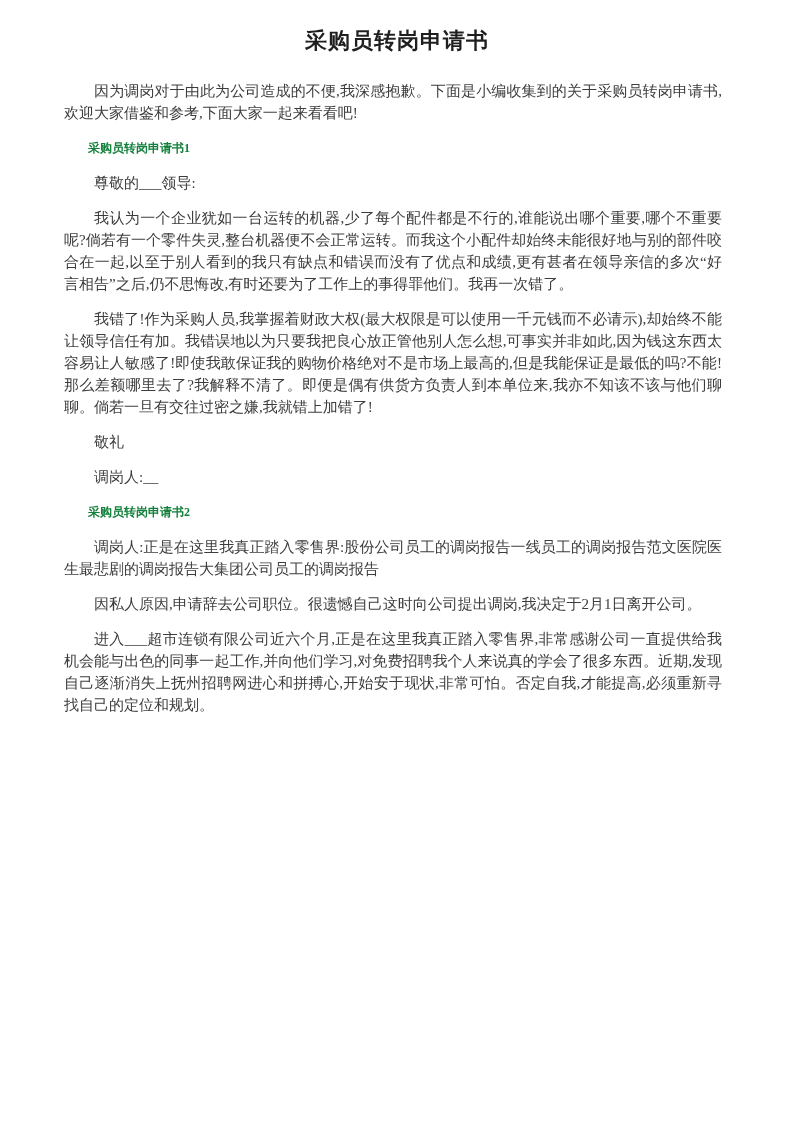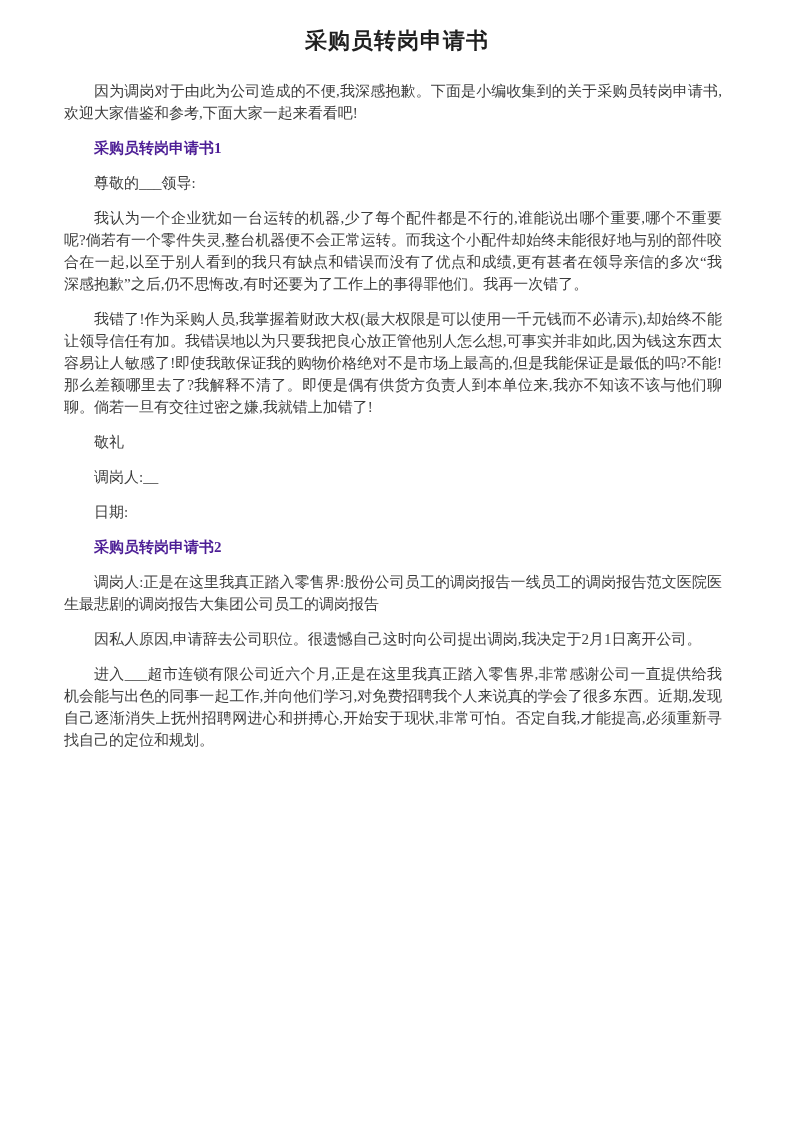--- a/index.html
+++ b/index.html
@@ -31,42 +31,41 @@
   p.para {
     margin: 0 8px 13px 0;
     font-size: 15px;
     line-height: 22px;
     text-indent: 2em;
     text-align: justify;
     word-break: break-all;
   }
   p.section-heading {
     margin: 6px 0 13px 0;
-    font-size: 15px;
+    font-size: 12px;
     line-height: 22px;
     text-indent: 2em;
     font-weight: 700;
-    color: #4c1d95;
+    color: #15803d;
   }
 </style>
 </head>
 <body>
 
 <div class="page">
 
   <h1 class="doc-title">采购员转岗申请书</h1>
 
   <p class="para">因为调岗对于由此为公司造成的不便,我深感抱歉。下面是小编收集到的关于采购员转岗申请书,欢迎大家借鉴和参考,下面大家一起来看看吧!</p>
 
   <p class="section-heading">采购员转岗申请书1</p>
   <p class="para">尊敬的___领导:</p>
-  <p class="para">我认为一个企业犹如一台运转的机器,少了每个配件都是不行的,谁能说出哪个重要,哪个不重要呢?倘若有一个零件失灵,整台机器便不会正常运转。而我这个小配件却始终未能很好地与别的部件咬合在一起,以至于别人看到的我只有缺点和错误而没有了优点和成绩,更有甚者在领导亲信的多次“我深感抱歉”之后,仍不思悔改,有时还要为了工作上的事得罪他们。我再一次错了。</p>
+  <p class="para">我认为一个企业犹如一台运转的机器,少了每个配件都是不行的,谁能说出哪个重要,哪个不重要呢?倘若有一个零件失灵,整台机器便不会正常运转。而我这个小配件却始终未能很好地与别的部件咬合在一起,以至于别人看到的我只有缺点和错误而没有了优点和成绩,更有甚者在领导亲信的多次“好言相告”之后,仍不思悔改,有时还要为了工作上的事得罪他们。我再一次错了。</p>
   <p class="para">我错了!作为采购人员,我掌握着财政大权(最大权限是可以使用一千元钱而不必请示),却始终不能让领导信任有加。我错误地以为只要我把良心放正管他别人怎么想,可事实并非如此,因为钱这东西太容易让人敏感了!即使我敢保证我的购物价格绝对不是市场上最高的,但是我能保证是最低的吗?不能!那么差额哪里去了?我解释不清了。即便是偶有供货方负责人到本单位来,我亦不知该不该与他们聊聊。倘若一旦有交往过密之嫌,我就错上加错了!</p>
   <p class="para">敬礼</p>
   <p class="para">调岗人:__</p>
-  <p class="para">日期:</p>
 
   <p class="section-heading">采购员转岗申请书2</p>
   <p class="para">调岗人:正是在这里我真正踏入零售界:股份公司员工的调岗报告一线员工的调岗报告范文医院医生最悲剧的调岗报告大集团公司员工的调岗报告</p>
   <p class="para">因私人原因,申请辞去公司职位。很遗憾自己这时向公司提出调岗,我决定于2月1日离开公司。</p>
   <p class="para">进入___超市连锁有限公司近六个月,正是在这里我真正踏入零售界,非常感谢公司一直提供给我机会能与出色的同事一起工作,并向他们学习,对免费招聘我个人来说真的学会了很多东西。近期,发现自己逐渐消失上抚州招聘网进心和拼搏心,开始安于现状,非常可怕。否定自我,才能提高,必须重新寻找自己的定位和规划。</p>
 
 </div>
 
 </body></html>

